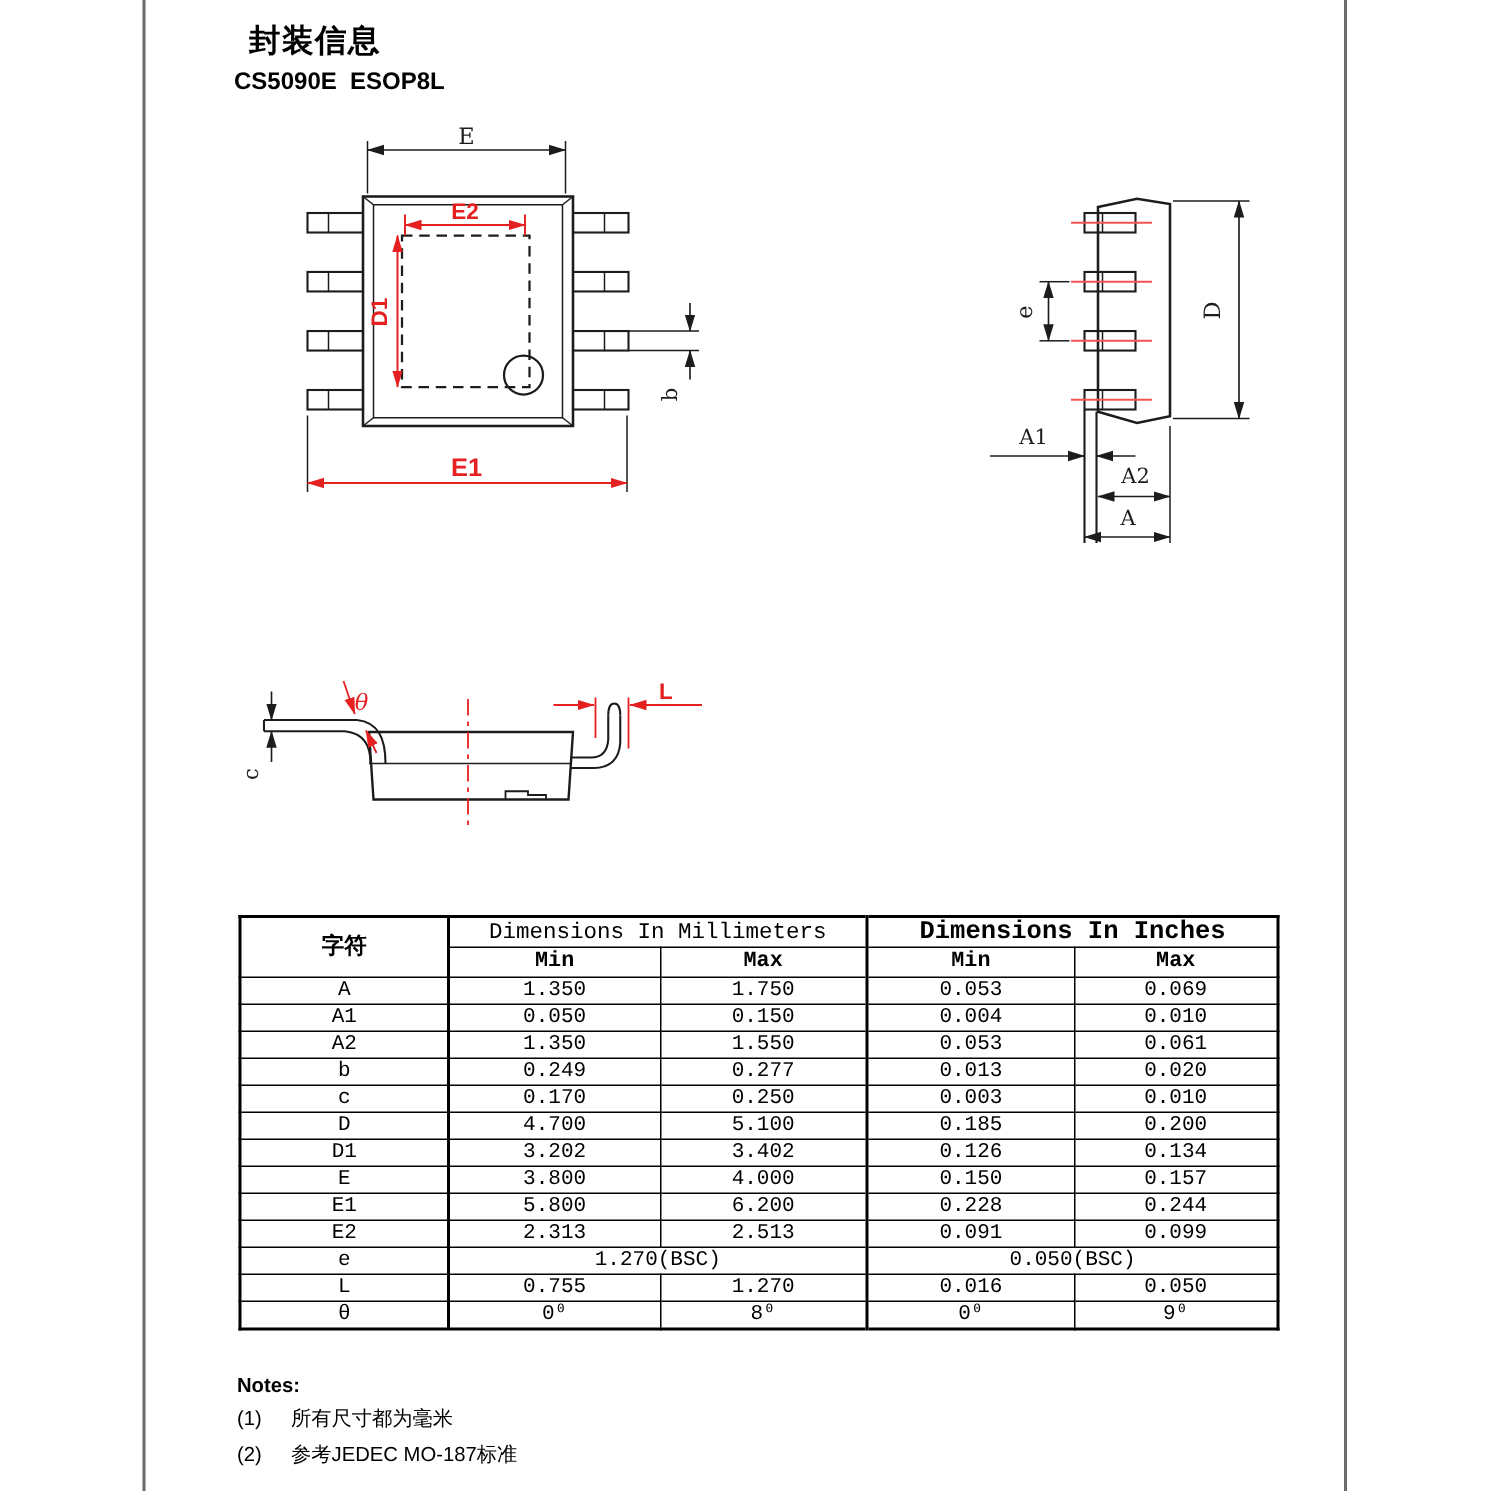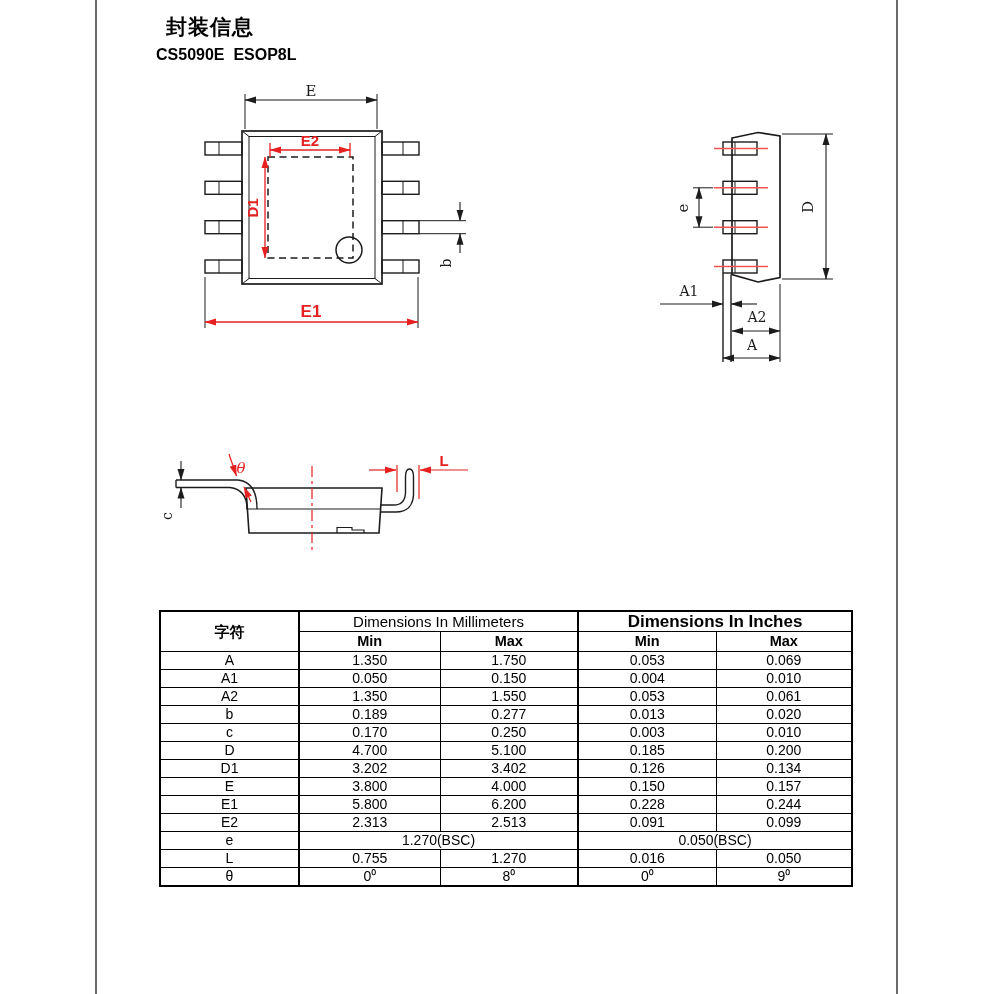--- a/index.html
+++ b/index.html
@@ -20,21 +20,21 @@
   svg .dash{stroke:#1c1c1c;stroke-width:1.5;fill:none;stroke-dasharray:7 4.5;}
   svg .rdashdot{stroke:#e52020;stroke-width:1.2;fill:none;stroke-dasharray:11 4 3 4;}
   svg text{user-select:none;}
   svg .ds{font-family:"DejaVu Serif",serif;font-size:15px;fill:#1c1c1c;}
   svg .ds14{font-family:"DejaVu Serif",serif;font-size:14px;fill:#1c1c1c;}
   svg .rs{font-family:"Liberation Sans",sans-serif;font-weight:bold;font-size:15px;fill:#e52020;}
   svg .rs17{font-family:"Liberation Sans",sans-serif;font-weight:bold;font-size:17px;fill:#e52020;}
   svg .rtheta{font-family:"DejaVu Serif",serif;font-style:italic;font-size:15px;fill:#e52020;}
 
   table.dims{position:absolute;left:159px;top:610px;border-collapse:collapse;table-layout:fixed;
-             width:692px;font-family:Liberation Sans, sans-serif;font-size:14px;}
+             width:692px;font-family:Liberation Mono, monospace;font-size:14px;}
   table.dims th,table.dims td{border:1.5px solid #000;text-align:center;vertical-align:middle;
              padding:0;height:17px;line-height:17px;}
   table.dims{border:2.5px solid #000;}
   table.dims .gl{border-left:2.5px solid #000;}
   table.dims thead th{height:19px;line-height:19px;}
   table.dims th.symh{font-size:15px;font-weight:bold;}
   table.dims th.mmh{font-weight:normal;font-size:15px;}
   table.dims th.inh{font-weight:bold;font-size:17px;}
   table.dims th.sub{font-weight:bold;font-size:14.5px;margin-left:43px;}
 
@@ -245,21 +245,21 @@
         </tr>
         <tr>
           <td>A2</td>
           <td class="gl">1.350</td>
           <td>1.550</td>
           <td class="gl">0.053</td>
           <td>0.061</td>
         </tr>
         <tr>
           <td>b</td>
-          <td class="gl">0.189</td>
+          <td class="gl">0.249</td>
           <td>0.277</td>
           <td class="gl">0.013</td>
           <td>0.020</td>
         </tr>
         <tr>
           <td>c</td>
           <td class="gl">0.170</td>
           <td>0.250</td>
           <td class="gl">0.003</td>
           <td>0.010</td>
@@ -314,14 +314,23 @@
         <tr>
           <td>θ</td>
           <td class="gl">0⁰</td>
           <td>8⁰</td>
           <td class="gl">0⁰</td>
           <td>9⁰</td>
         </tr>
       </tbody>
   </table>
 
+  <div class="notes">
+    <div class="nh">Notes:</div>
+    <div class="nrow">
+      <span class="nnum">(1)</span><span>所有尺寸都为毫米</span>
+    </div>
+    <div class="nrow">
+      <span class="nnum">(2)</span><span>参考JEDEC MO-187标准</span>
+    </div>
+  </div>
 
 </div>
 
 </body></html>

